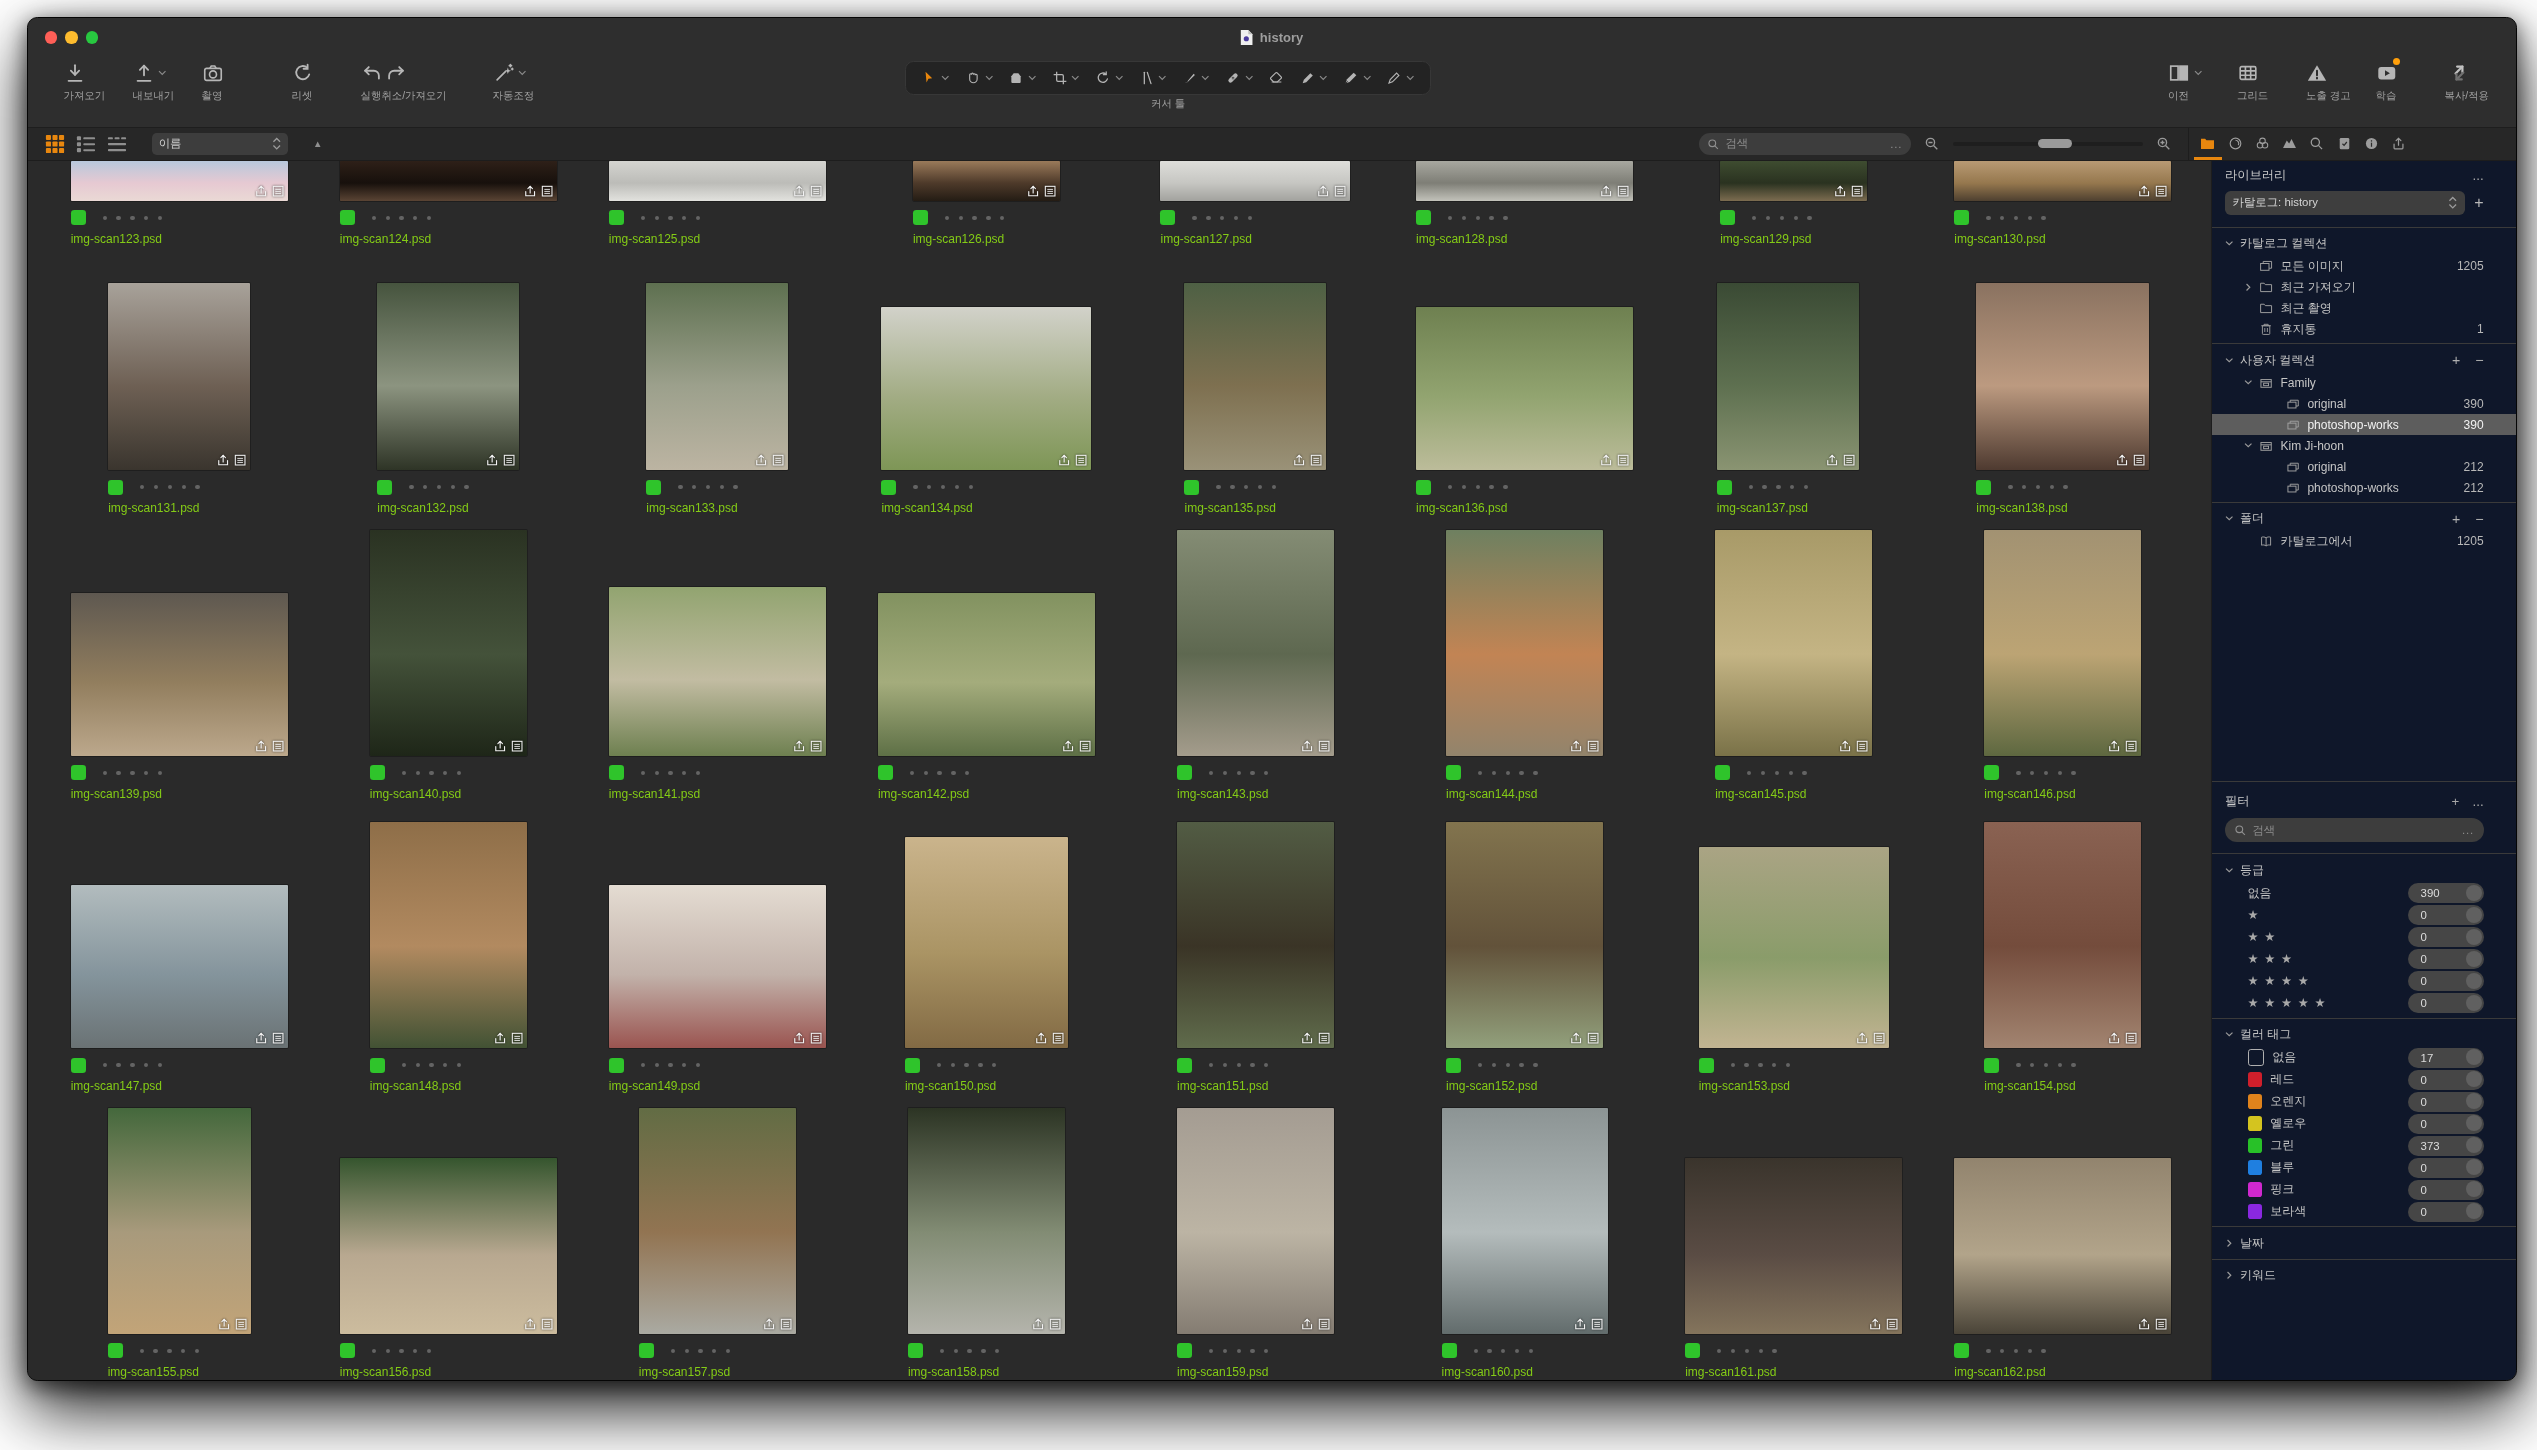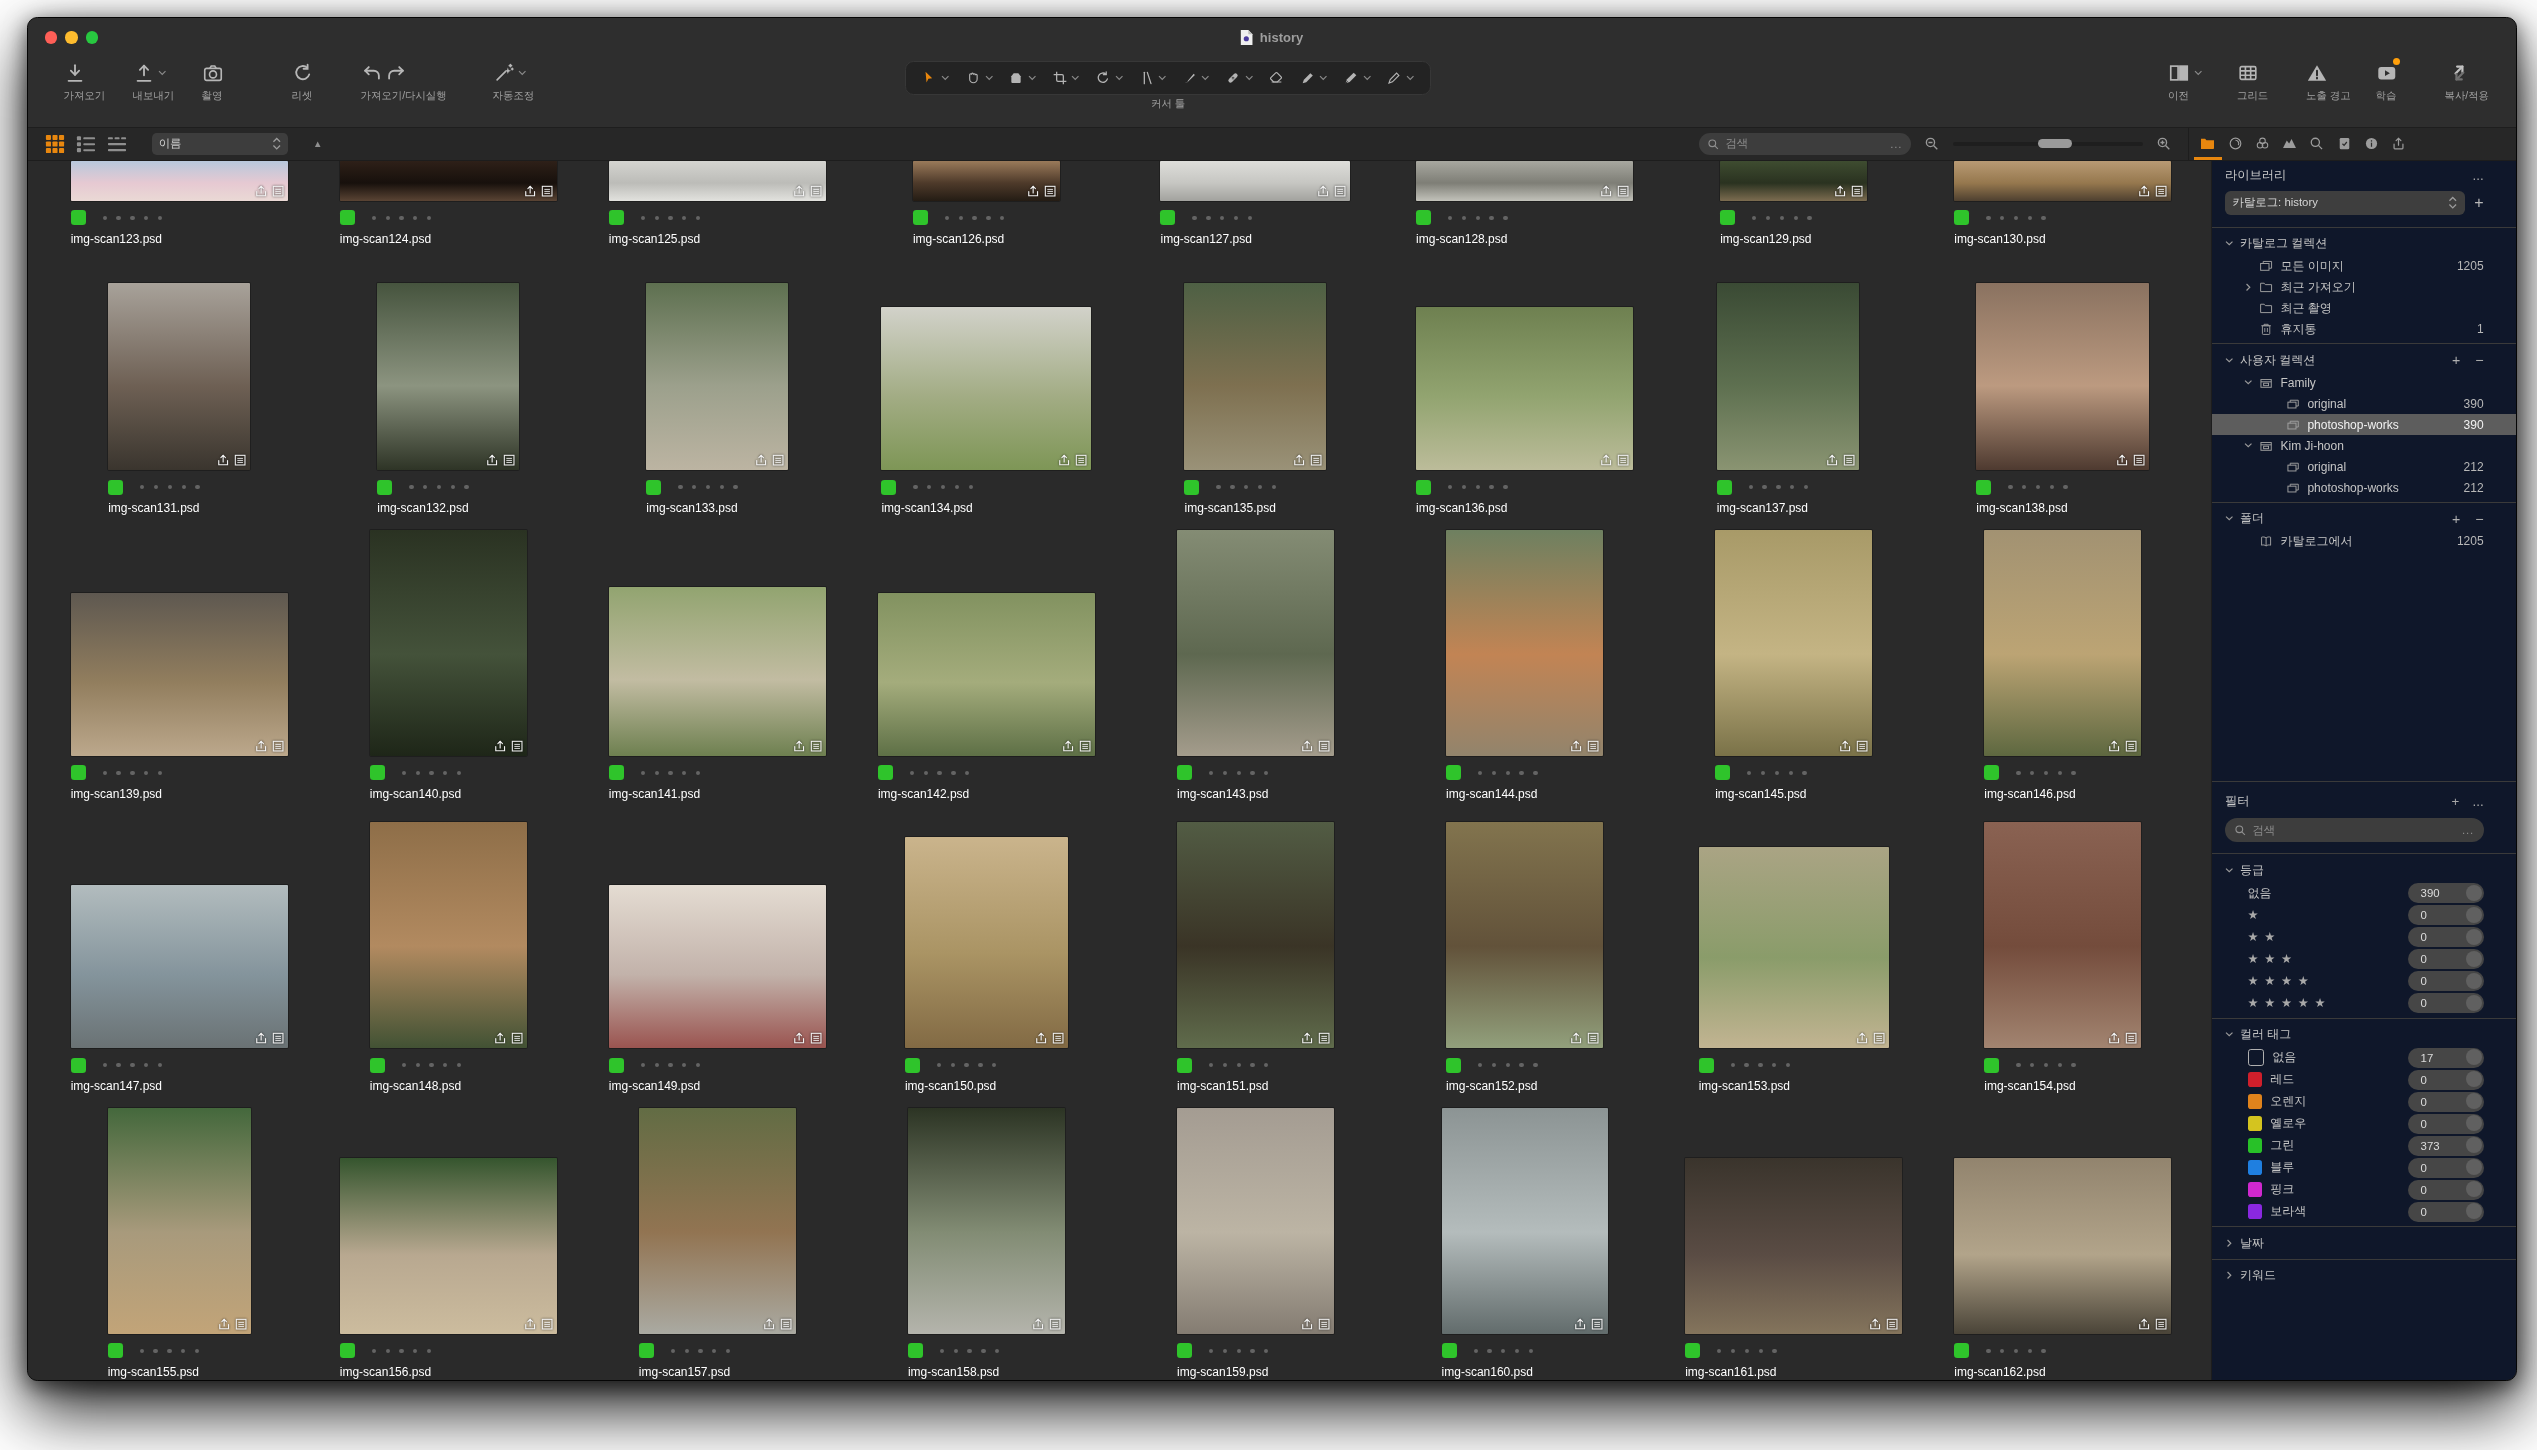--- a/index.html
+++ b/index.html
@@ -67,21 +67,21 @@
   .thumb{display:flex;flex-direction:column;}
   .parea{display:flex;align-items:flex-end;}
   .photo{position:relative;border-radius:0.9px;box-shadow:0 0 0 0.9px rgba(0,0,0,.28);}
   .overlay{position:absolute;right:3.8px;bottom:3.8px;display:flex;gap:4.7px;filter:drop-shadow(0 0 0.9px rgba(0,0,0,.7));}
   .overlay .ico{width:12.3px;height:12.3px;display:inline-flex;}
   .meta{height:42px;padding-top:9.5px;}
   .mrow{display:flex;align-items:center;}
   .badge{width:15px;height:15px;border-radius:3.3px;background:#2fc42b;flex:none;}
   .dots{display:flex;gap:9.5px;margin-left:17px;align-items:center;}
   .dot{width:4.3px;height:4.3px;border-radius:50%;background:#646464;}
-  .fname{font-size:12px;color:#ffffff;margin-top:6.6px;white-space:nowrap;}
+  .fname{font-size:12px;color:#84cc16;margin-top:6.6px;white-space:nowrap;}
   
   .sidebar{width:304px;background:#0f172a;border-left:0.9px solid #1d1d1d;display:flex;flex-direction:column;
     font-size:12px;color:#c6c6c6;overflow:hidden;}
   .panel-h{display:flex;align-items:center;height:30px;padding:0 32px 0 13.3px;color:#cccccc;font-size:12.3px;flex:none;}
   .panel-h .sp{margin-left:auto;display:flex;gap:13.3px;color:#a8a8a8;font-size:13.3px;align-items:center;}
   .cat-row{display:flex;align-items:center;gap:9.5px;padding:0 32px 8.5px 13.3px;flex:none;}
   .cat-select{flex:1;height:24px;background:#3e3e3e;border-radius:5.7px;display:flex;align-items:center;
     padding:0 7.6px;font-size:11.4px;color:#d6d6d6;}
   .plusbtn{color:#b8b8b8;font-size:16px;line-height:1;}
   .sdiv{height:0.9px;background:#3a3a3a;margin:3.8px 0;flex:none;}
@@ -206,21 +206,21 @@
             </span>
             <span class="ico">
               <svg viewBox="0 0 24 24" style="width: 100%; height: 100%;">
                 <g fill="none" stroke="currentColor" stroke-width="2" stroke-linecap="round" stroke-linejoin="round">
                   <path d="M15.5 5.5l4 4-4 4"></path>
                   <path d="M19.5 9.5H10A5.5 5.5 0 0 0 4.5 15v3"></path>
                 </g>
               </svg>
             </span>
           </div>
-          <div class="tb-lbl">가져오기/다시실행</div>
+          <div class="tb-lbl">실행취소/가져오기</div>
         </div>
         <div class="tb-btn gapL">
           <div class="tb-ico">
             <span class="ico">
               <svg viewBox="0 0 24 24" style="width: 100%; height: 100%;">
                 <g stroke="currentColor" stroke-width="1.8" fill="none" stroke-linecap="round">
                   <path d="M4.5 19.5L13.5 10.5"></path>
                   <path d="M19 2.8v2.4M17.8 4h2.4"></path>
                   <path d="M21 6.8v1.6M20.2 7.6h1.6"></path>
                 </g>

